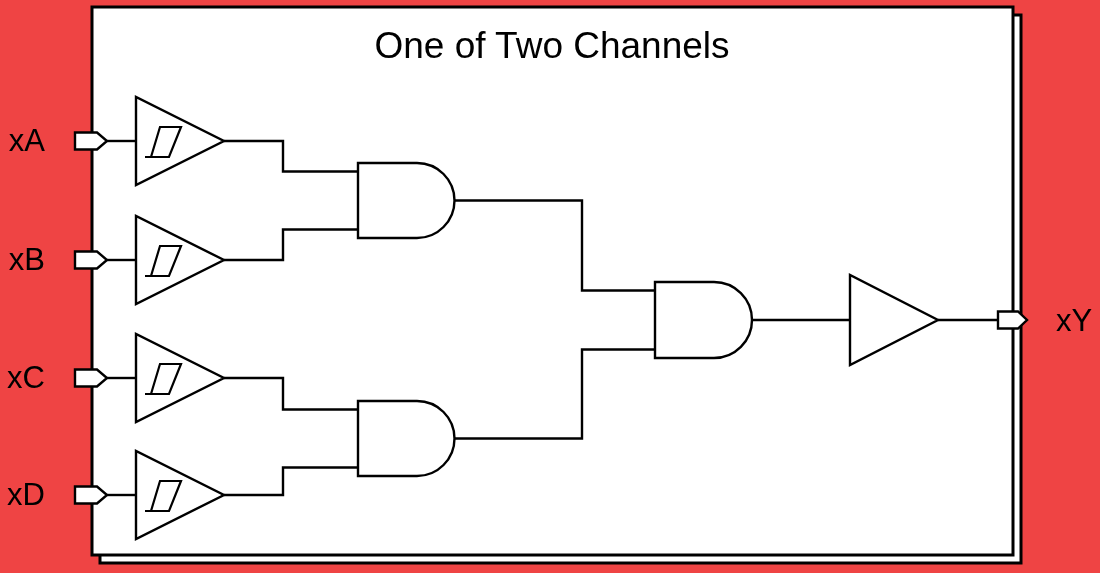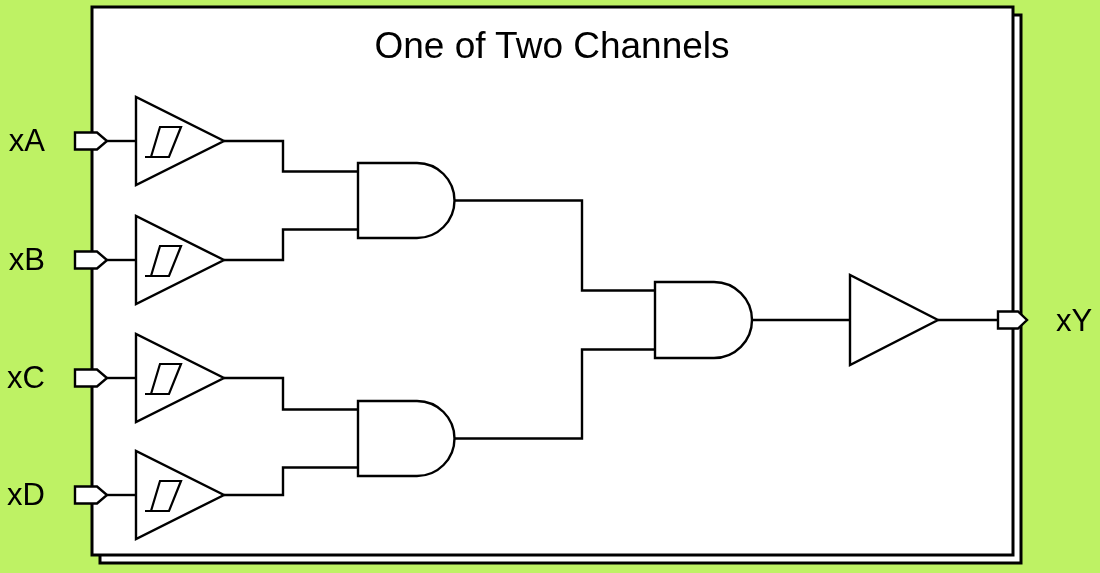--- a/index.html
+++ b/index.html
@@ -8,21 +8,21 @@
     background: #ffffff;
     width: 1100px;
     height: 573px;
     overflow: hidden;
     font-family: "Liberation Sans", sans-serif;
   }
   .stage {
     position: relative;
     width: 1100px;
     height: 573px;
-    background: #bef264;
+    background: #ef4444;
   }
   svg { display: block; }
   .shape  { fill: #ffffff; stroke: #000000; stroke-width: 2.4; stroke-linejoin: miter; }
   .wire   { fill: none;    stroke: #000000; stroke-width: 2.4; stroke-linejoin: miter; }
   .frame  { fill: #ffffff; stroke: #000000; stroke-width: 3;   stroke-linejoin: miter; }
   .glyph  { fill: none;    stroke: #000000; stroke-width: 2.2; stroke-linejoin: miter; }
   .pin    { fill: #ffffff; stroke: #000000; stroke-width: 2.4; stroke-linejoin: miter; }
   .lbl    { fill: #000000; font-size: 31px; }
   .title  { fill: #000000; font-size: 37px; }
 </style>

